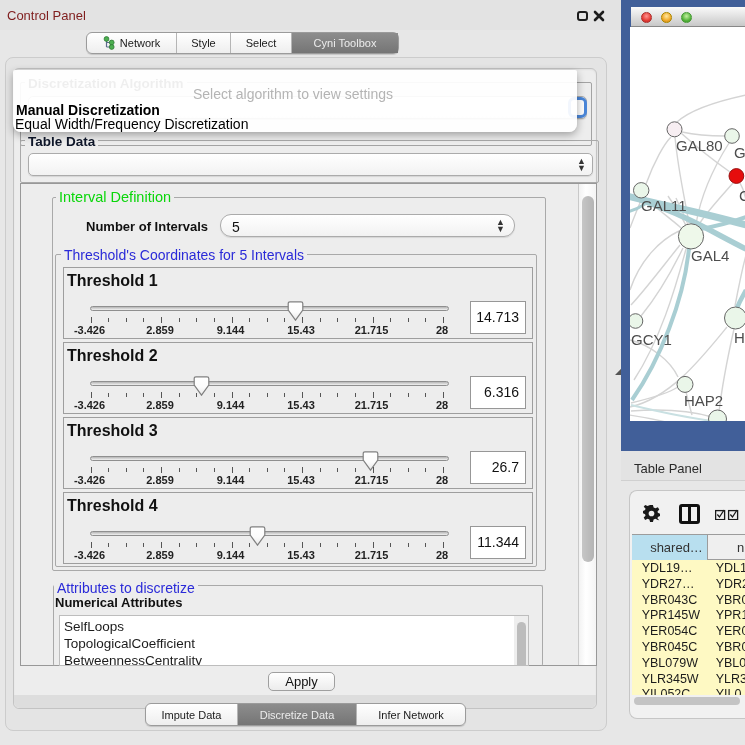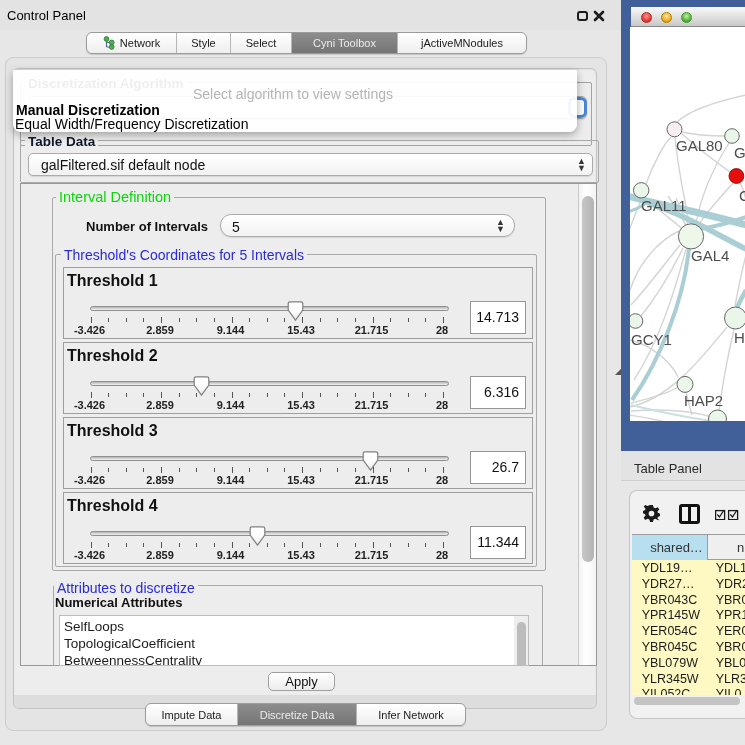--- a/index.html
+++ b/index.html
@@ -21,21 +21,21 @@
 .vbox { position:absolute; left:406px; top:32.5px; width:56px; height:33px; background:#ffffff; border:1px solid #979797; font-size:14px; color:#111; text-align:right; padding:7px 6px 0 0; }
 .ticklabels { position:absolute; top:56px; font-size:11px; color:#222; font-weight:bold; }
 .tl { position:absolute; transform:translateX(-50%); white-space:nowrap; }
 .row { position:absolute; font-size:12.5px; color:#1c1c1c; white-space:nowrap; }
 </style>
 </head>
 <body>
 
 <div class="abs" style="left:0;top:0;width:621px;height:745px;background:#e7e7e7;"></div>
 <div class="abs" style="left:0;top:0;width:621px;height:30px;background:#e3e3e3;"></div>
-<div class="abs" style="left:7px;top:8px;font-size:13px;color:#000000;">Control Panel</div>
+<div class="abs" style="left:7px;top:8px;font-size:13px;color:#7f1d1d;">Control Panel</div>
 <div class="abs" style="left:577px;top:11px;width:11px;height:10px;border:2px solid #1c1c1c;border-radius:3px;"></div>
 <svg class="abs" style="left:593px;top:10px;" width="12" height="12" viewBox="0 0 12 12">
     <path d="M2 2 L10 10 M10 2 L2 10" stroke="#1c1c1c" stroke-width="2.6" stroke-linecap="round"></path>
   </svg>
 
 <div class="abs" style="left:5px;top:57px;width:602px;height:674px;background:#e4e4e4;border:1px solid #cccccc;border-radius:8px;"></div>
 
 <div class="abs" style="left:13px;top:68px;width:584px;height:641px;background:#ededed;border:1px solid #c3c3c3;border-radius:6px;box-shadow:inset 0 1px 2px rgba(0,0,0,0.06);"></div>
 <div class="abs" style="left:14px;top:695px;width:582px;height:13px;background:#dddddd;border-radius:0 0 6px 6px;"></div>
 
@@ -44,32 +44,30 @@
     <svg width="13" height="14" viewBox="0 0 13 14" style="margin-right:4px;">
         <path d="M3.5 4 V11 M3.5 6.5 H8 M3.5 11 H8" stroke="#5a6a8a" stroke-width="1.2" fill="none"></path>
         <circle cx="3.5" cy="3" r="2.4" fill="#4caf50" stroke="#2c7a33" stroke-width="0.8"></circle>
         <circle cx="8.7" cy="6.5" r="2.4" fill="#4caf50" stroke="#2c7a33" stroke-width="0.8"></circle>
         <circle cx="8.7" cy="11" r="2.4" fill="#4caf50" stroke="#2c7a33" stroke-width="0.8"></circle>
       </svg>
     Network</div>
   <div class="seg" style="width:54px;">Style</div>
   <div class="seg" style="width:61px;">Select</div>
   <div class="seg dark" style="width:106px;">Cyni Toolbox</div>
-  <div class="seg" style="width:128px;">jActiveMNodules</div>
 </div>
 
 <div class="groupbox" style="left:20px;top:82px;width:572px;height:64px;border-color:#a3a3a3;"></div>
 <div class="abs" style="left:25px;top:76px;font-size:13.5px;font-weight:bold;color:#1a1a1a;background:#ededed;padding:0 3px;">Discretization Algorithm</div>
 <div class="combo" style="left:28px;top:96px;width:559px;height:23px;border-radius:5px;"></div>
 <div class="abs" style="left:568px;top:97px;width:19px;height:21px;background:#fdfdfd;border:3px solid #4a86d8;border-radius:6px;"></div>
 
 <div class="groupbox" style="left:20px;top:140px;width:579px;height:43px;"></div>
 <div class="abs" style="left:25px;top:134px;font-size:13.5px;font-weight:bold;color:#0f172a;background:#ededed;padding:0 3px;">Table Data</div>
 <div class="combo" style="left:28px;top:153px;width:565px;height:23px;">
-  <span style="position:absolute;left:12px;top:3px;">galFiltered.sif default node</span>
   <span class="arr">▲<br>▼</span>
 </div>
 
 <div class="abs" style="left:20px;top:183px;width:577px;height:483px;border:1px solid #989898;background:#ededed;"></div>
 <div class="abs" style="left:578px;top:184px;width:18px;height:481px;background:linear-gradient(90deg,#f2f2f2,#ffffff 40%,#f4f4f4);border-left:1px solid #c9c9c9;"></div>
 <div class="abs" style="left:582px;top:196px;width:12px;height:366px;background:linear-gradient(90deg,#c6c6c6,#b4b4b4);border-radius:6px;"></div>
 
 <div class="groupbox" style="left:52px;top:197px;width:494px;height:374px;"></div>
 <div class="gtitle" style="left:5px;color:#2eb82e;font-size:13px;"><span style="position:relative;"></span></div>
 <div class="abs" style="left:56px;top:189px;font-size:14.5px;color:#0ad60a;background:#ededed;padding:0 3px;">Interval Definition</div>

